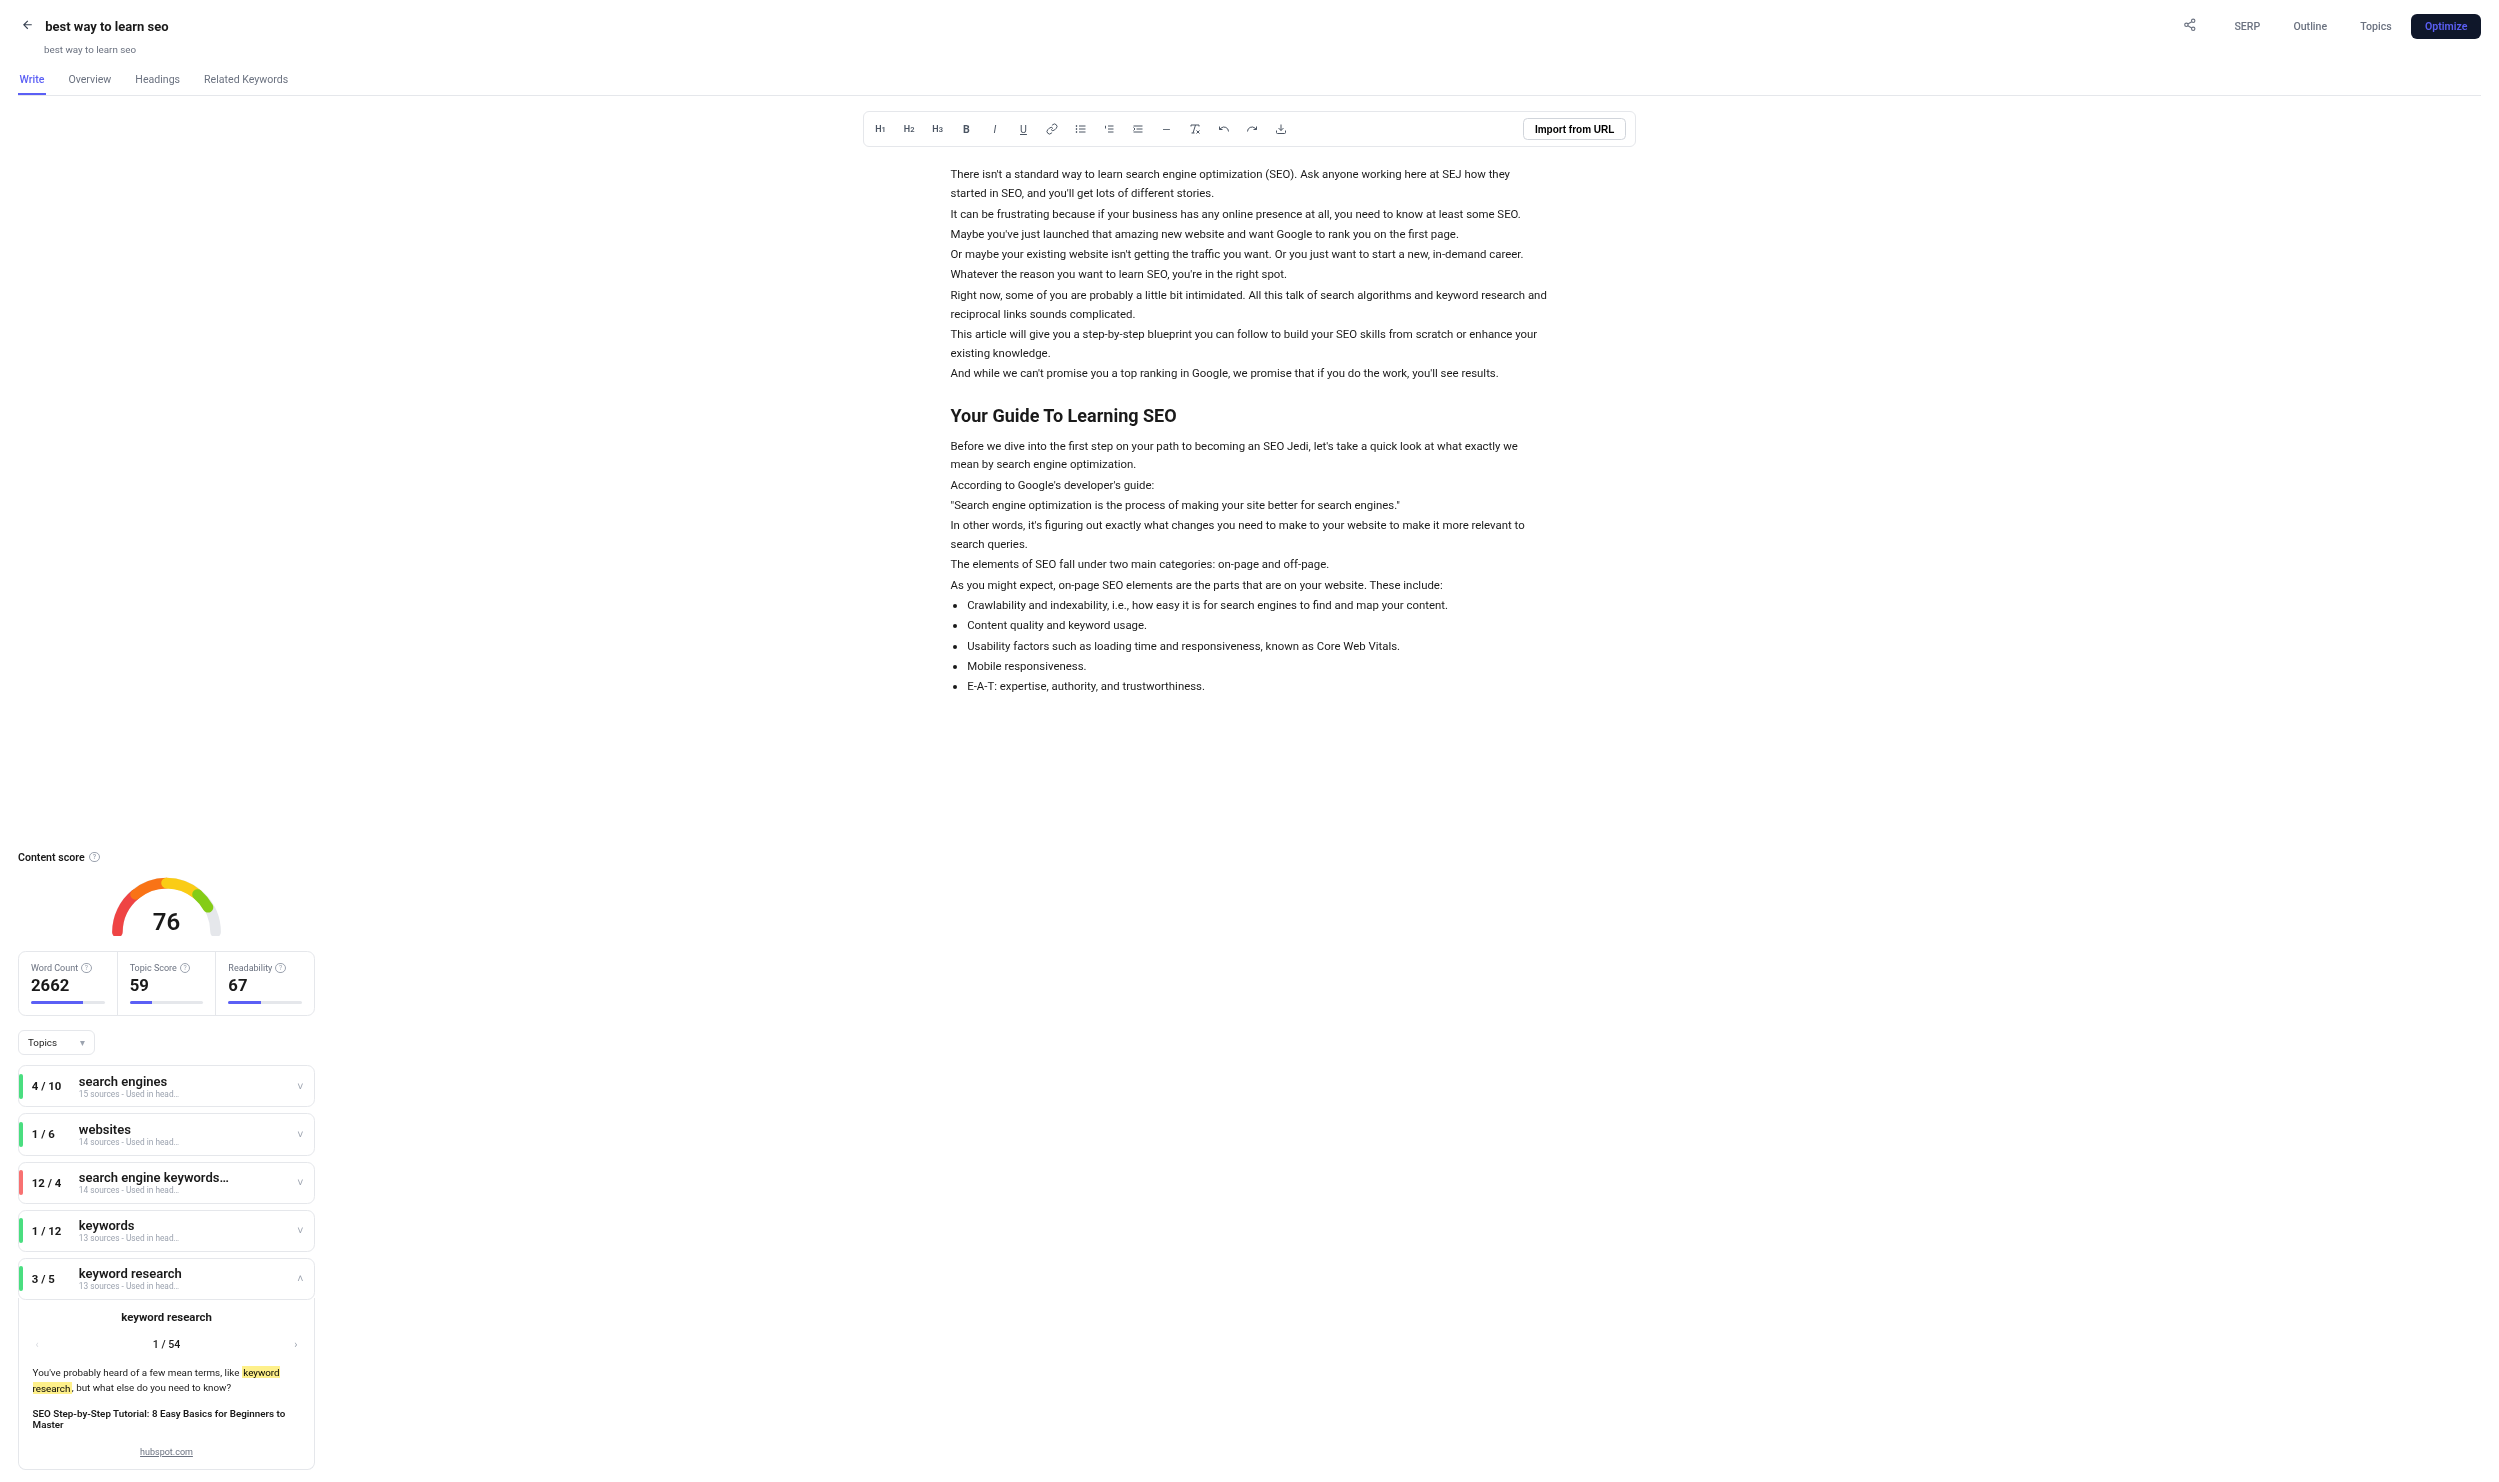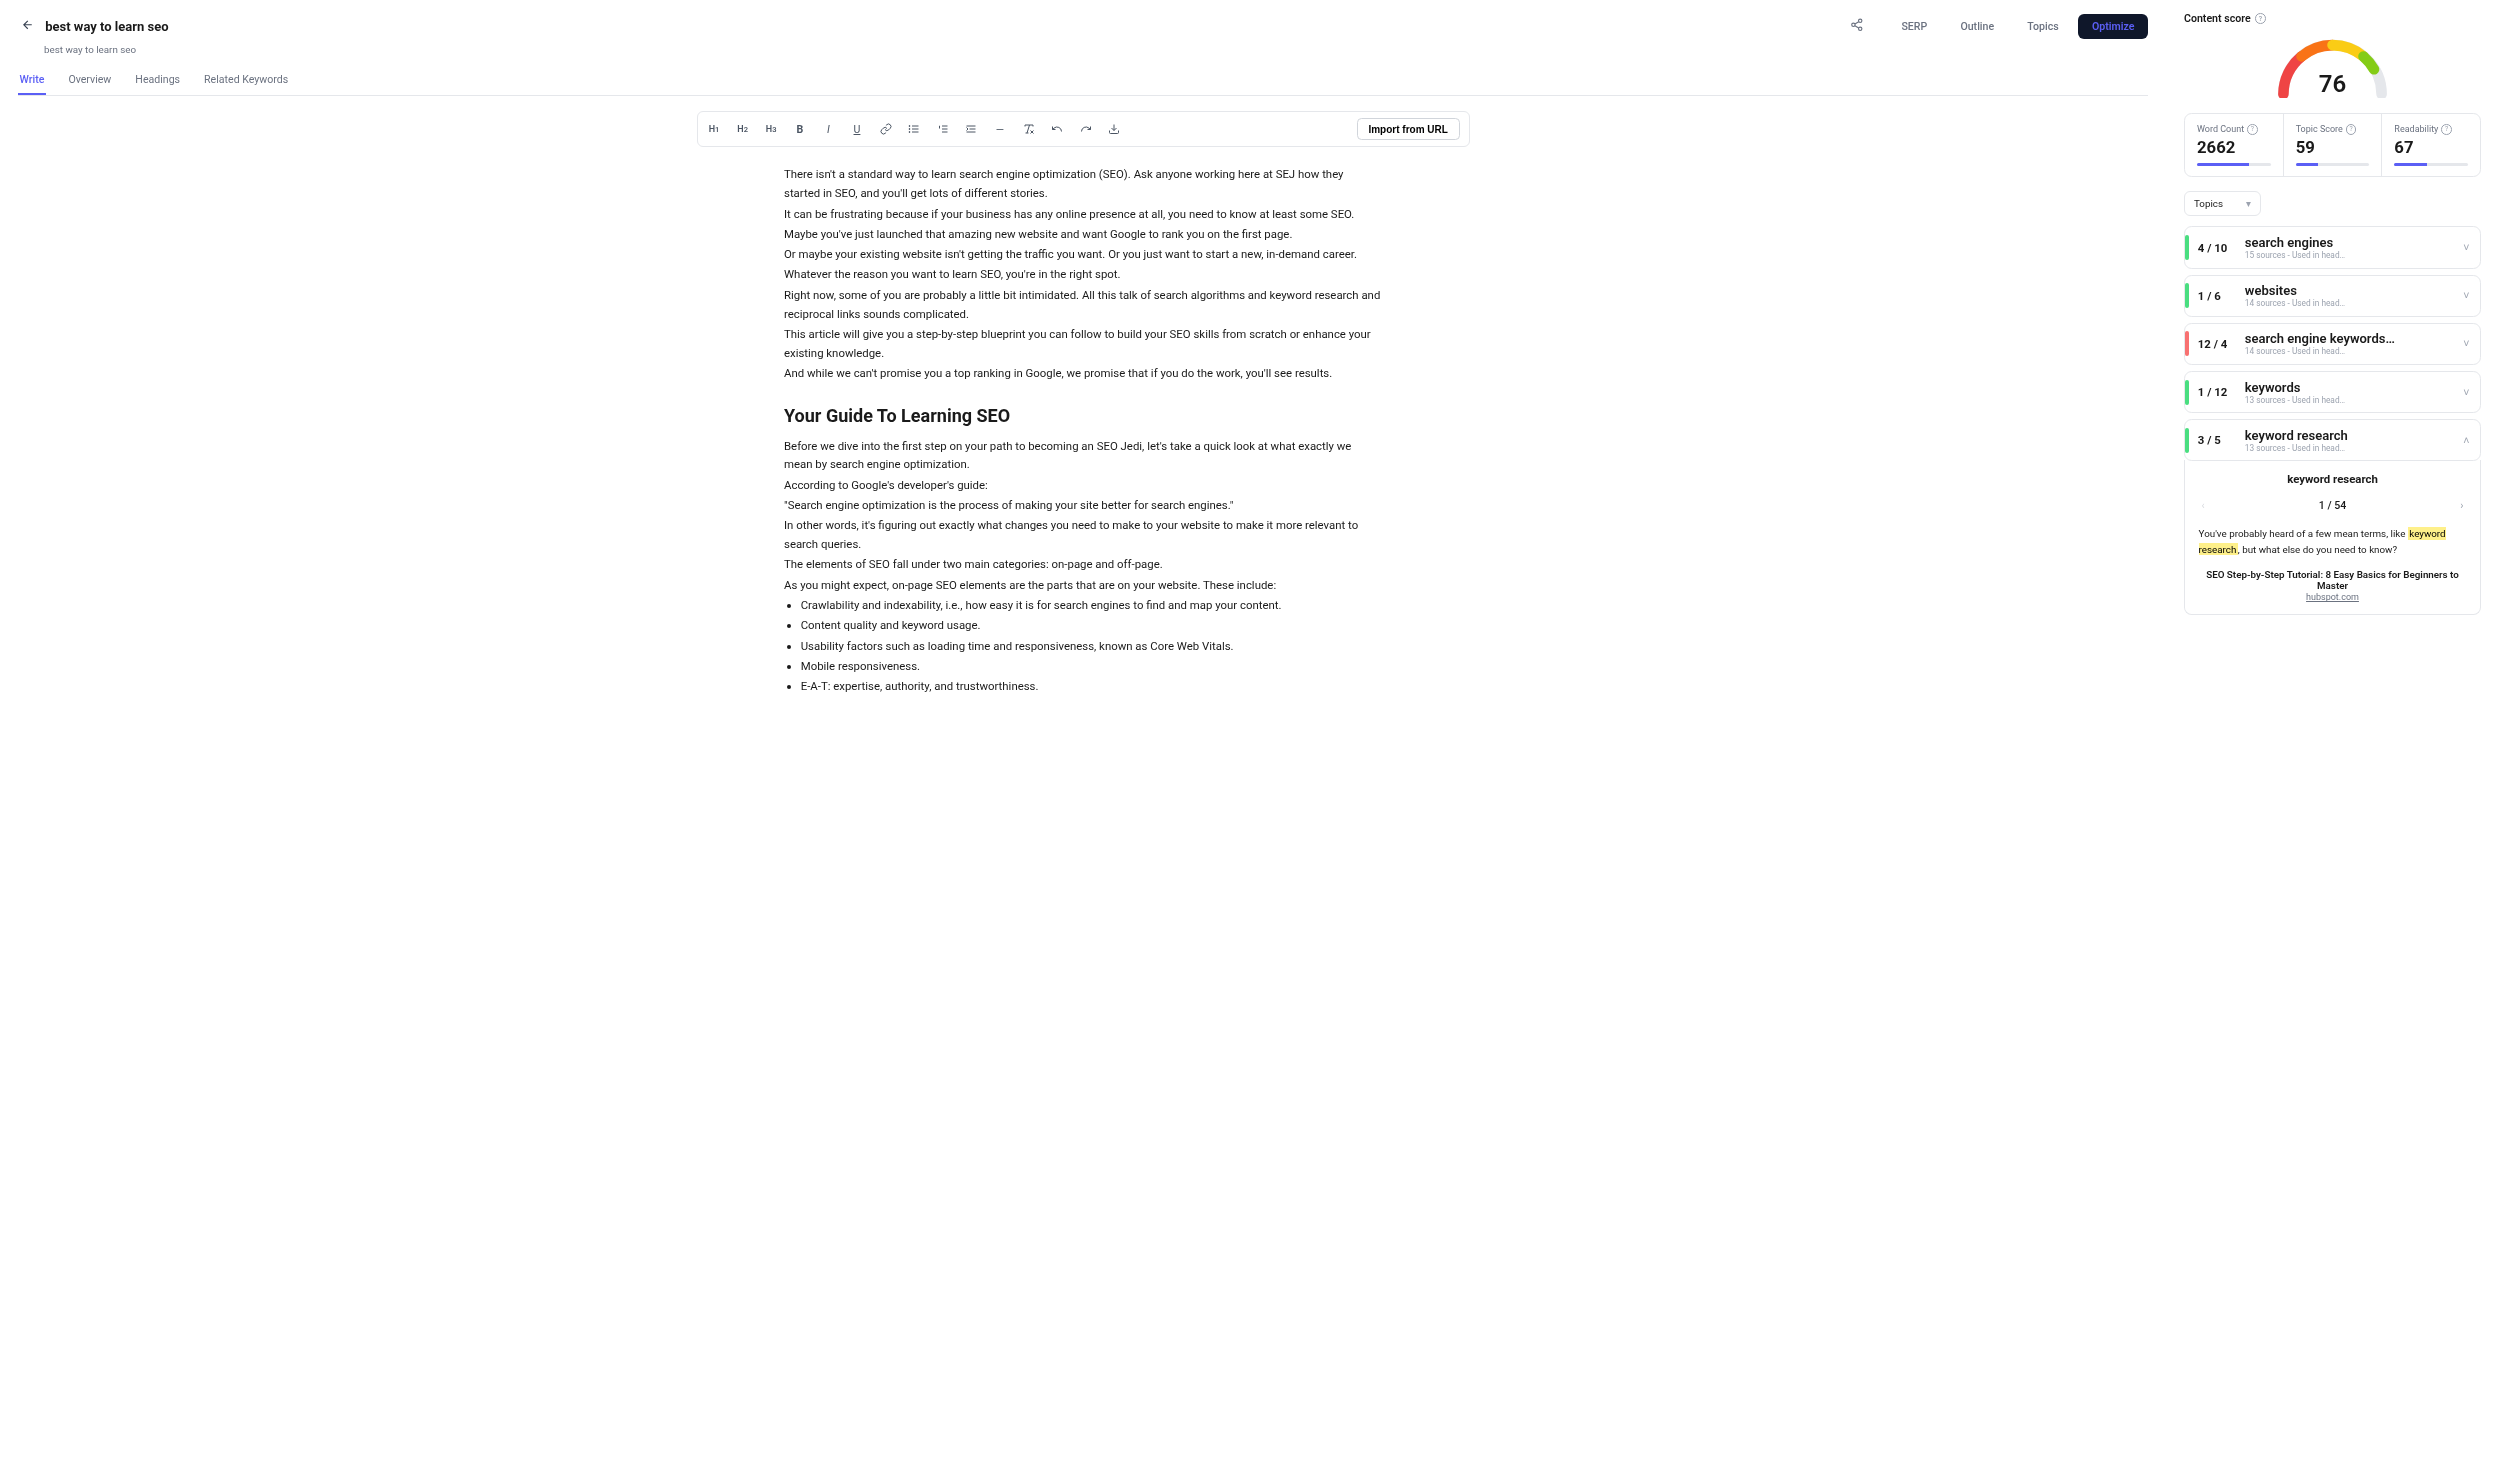--- a/index.html
+++ b/index.html
@@ -1,17 +1,17 @@
 <!DOCTYPE html>
 <html style="font-size:12px"><head>
 <meta charset="utf-8">
 <style>
 * { box-sizing: border-box; margin: 0; padding: 0; }
 body { font-family: -apple-system, BlinkMacSystemFont, 'Segoe UI', Roboto, sans-serif; background: #fff; color: #1a1a1a; font-size: 10.6px; }
-.app { display: flex; height: 100vh; }
+.app { display: flex; height: 100vh; flex-direction: column; }
 .main { flex: 1; padding: 12px 18px; overflow-y: auto; }
 .sidebar { width: 333px; padding: 12px 18px; overflow-y: auto; }
 
 .header { display: flex; align-items: center; justify-content: space-between; margin-bottom: 3px; }
 .header-left { display: flex; align-items: center; gap: 7.6px; }
 .back-arrow { cursor: pointer; padding: 3px; }
 .title { font-weight: 700; font-size: 13px; }
 .subtitle { font-size: 9.8px; color: #6b7280; margin-left: 26px; margin-bottom: 10.6px; }
 .header-right { display: flex; align-items: center; gap: 6px; }
 .share-icon { padding: 6px; margin-right: 12px; cursor: pointer; }
@@ -59,21 +59,21 @@
 .chev { color: #9ca3af; }
 
 .expanded-panel { border: 0.8px solid #e5e7eb; border-top: none; border-radius: 0 0 7.6px 7.6px; margin-top: -7.6px; padding: 12px 13.6px; }
 .expanded-title { text-align: center; font-weight: 700; font-size: 11.4px; margin-bottom: 10.6px; }
 .pager { display: flex; align-items: center; justify-content: space-between; margin-bottom: 10.6px; }
 .pager-txt { font-size: 10.6px; font-weight: 500; }
 .pager-btn { color: #9ca3af; cursor: pointer; padding: 3px; }
 .pager-btn.disabled { opacity: 0.4; cursor: default; }
 .snippet { font-size: 9.8px; line-height: 1.6; margin-bottom: 12px; }
 .snippet mark { background: #fef08a; padding: 0.8px 1.5px; }
-.ref-title { text-align: center; font-weight: 600; font-size: 9.8px; margin-bottom: 1px; }
+.ref-title { text-align: left; font-weight: 600; font-size: 9.8px; margin-bottom: 17px; }
 .ref-src { text-align: center; font-size: 9px; color: #6b7280; text-decoration: underline; }
 </style>
 </head>
 <body>
 
 <div class="app">
   <div class="main">
     <div class="header">
       <div class="header-left">
         <span class="back-arrow">

